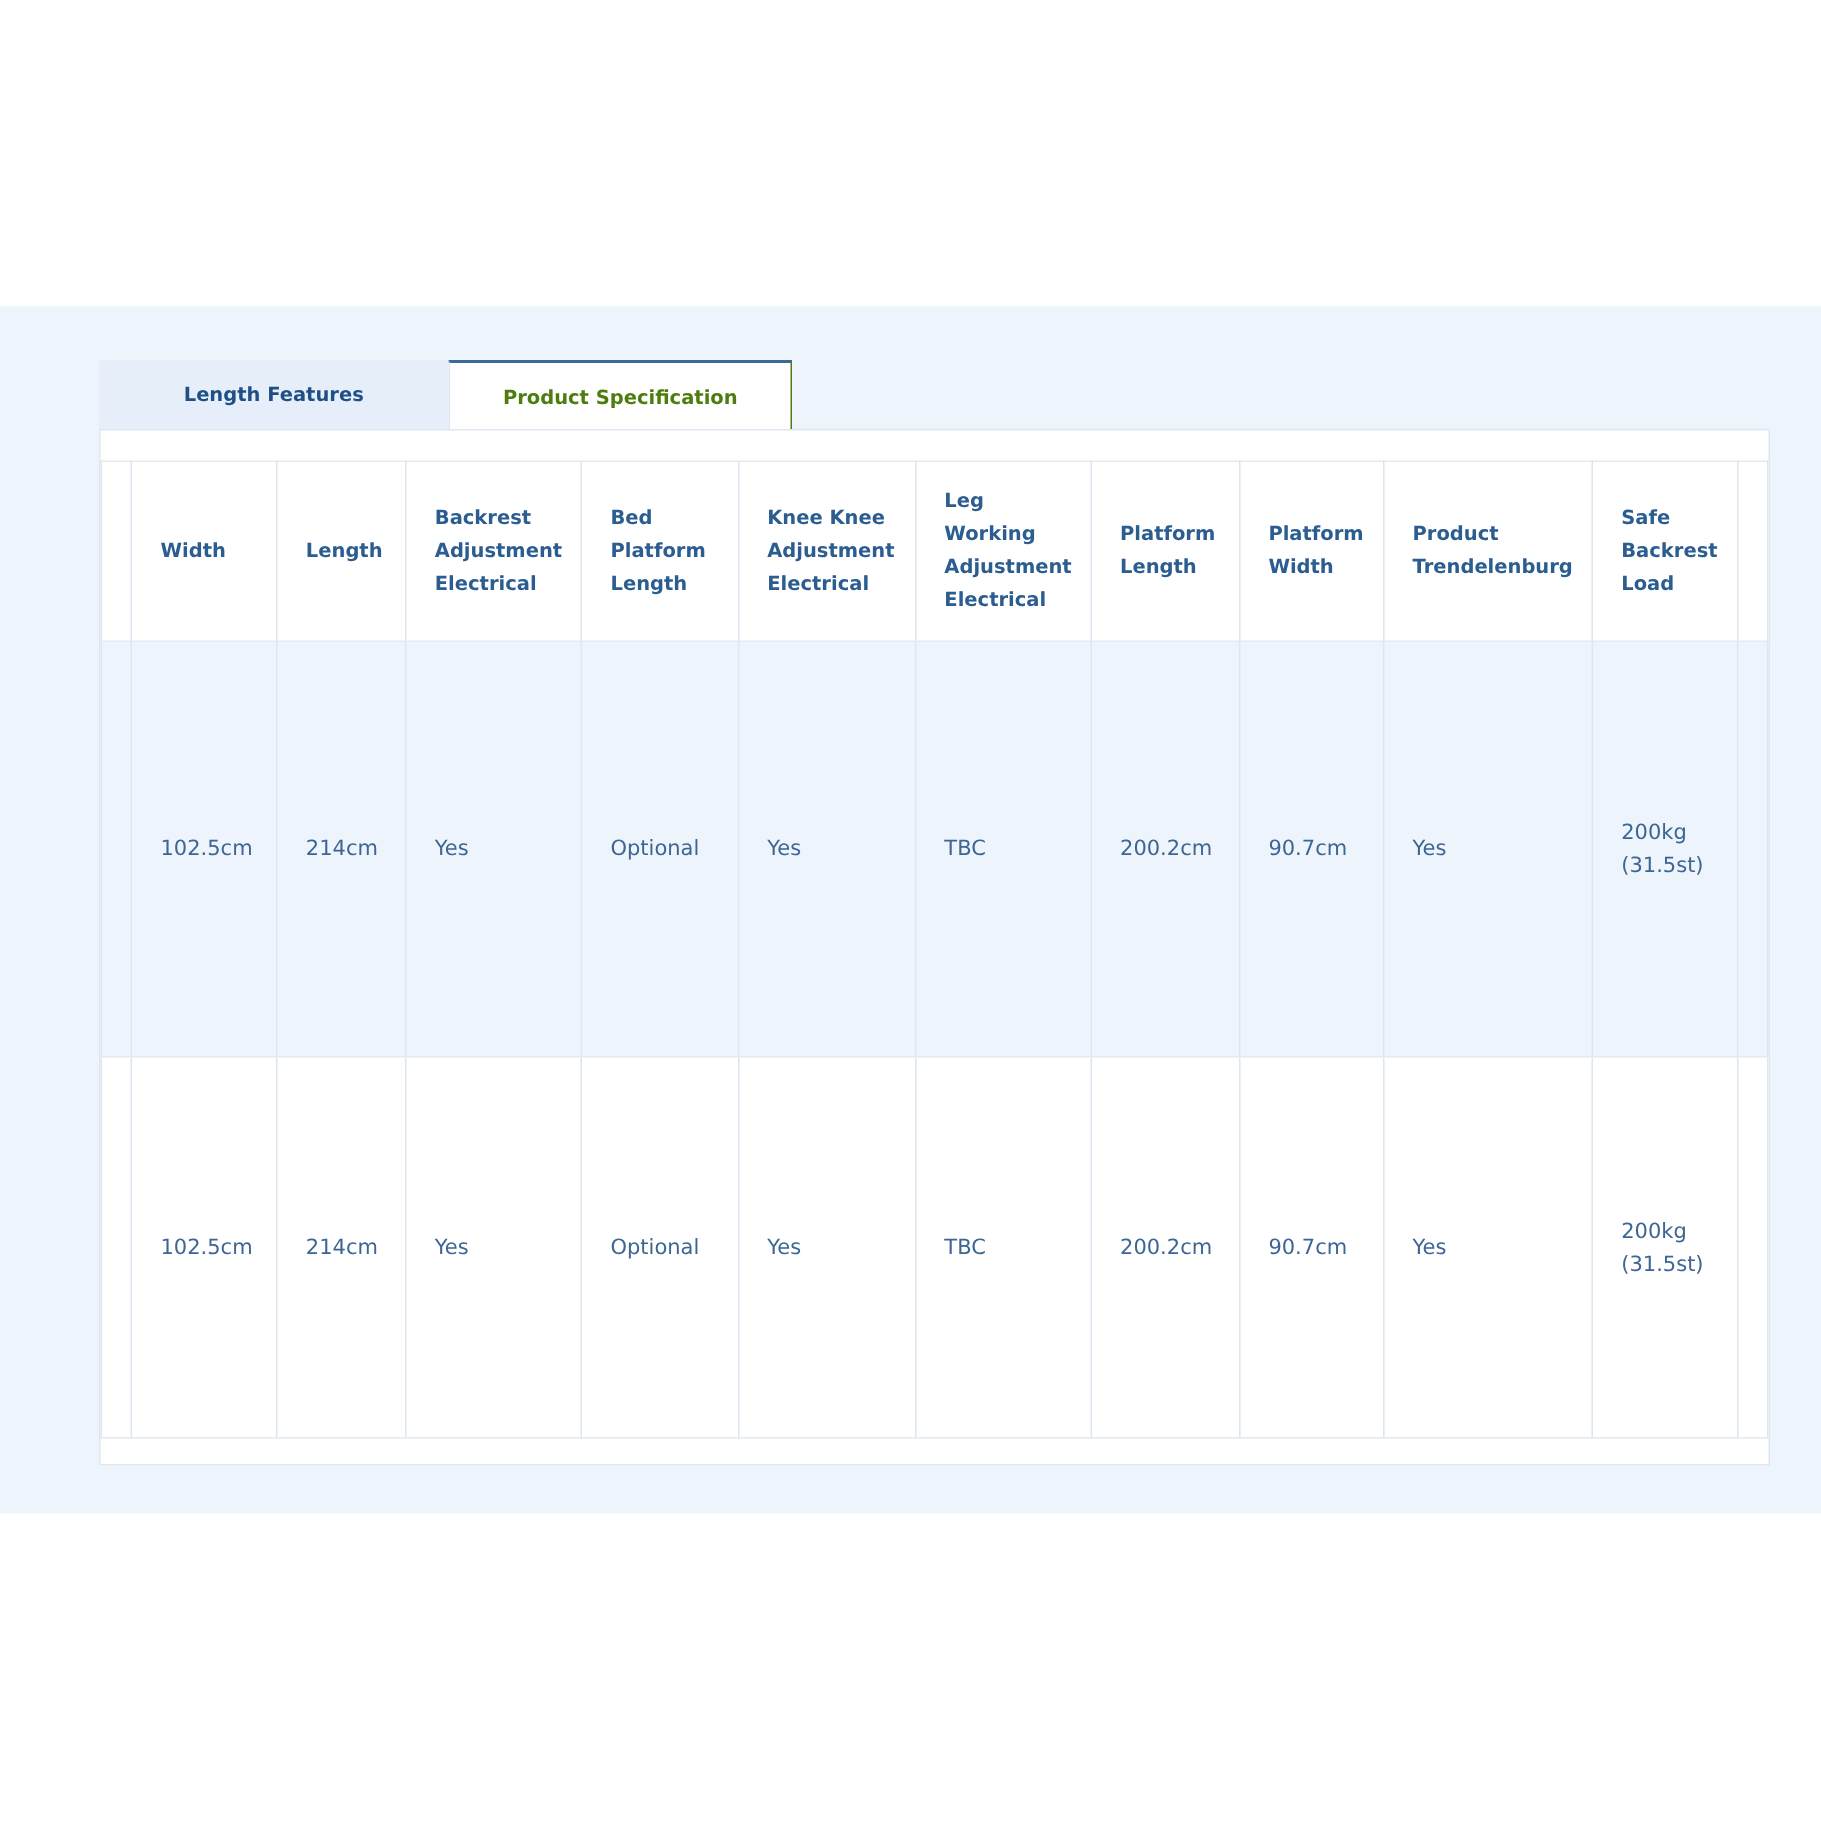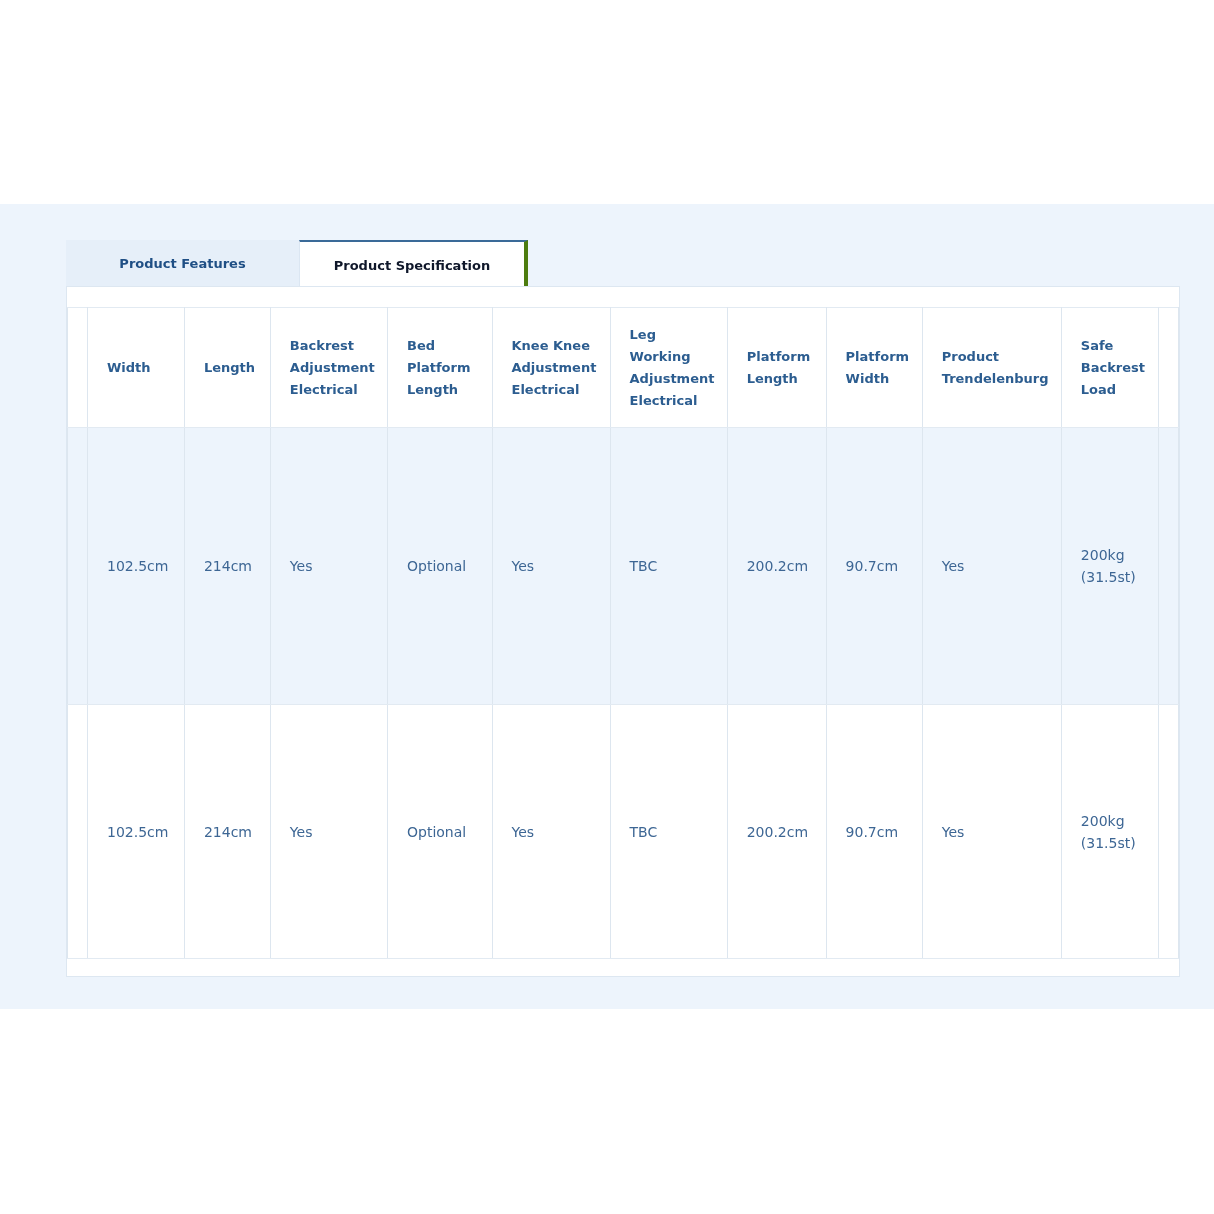--- a/index.html
+++ b/index.html
@@ -10,22 +10,22 @@
     background: #edf4fc;
   }
   .tabs { position: absolute; left: 66px; top: 240px; height: 46px; display: flex; }
   .tab {
     height: 46px; display: flex; align-items: center; justify-content: center;
     font-size: 13px; font-weight: bold; color: #1f4f85; cursor: pointer;
   }
   .tab.inactive { width: 233px; background: #e6eff9; padding-top: 0; }
   .tab.active {
     width: 229px; background: #ffffff; border-top: 2px solid #3a6a98;
-    border-left: 1px solid #dbe6f2; border-right: 4px solid #4d7c0f;
-    color: #0f172a; padding-top: 2px;
+    border-left: 1px solid #dbe6f2; border-right: 1px solid #4d7c0f;
+    color: #4d7c0f; padding-top: 2px;
   }
   .panel {
     position: absolute; left: 66px; top: 286px; width: 1114px; height: 691px;
     background: #ffffff; border: 1px solid #dde7f1;
   }
   table.spec {
     position: absolute; left: 0; top: 20px; border-collapse: collapse;
     table-layout: fixed;
   }
   table.spec th, table.spec td {
@@ -44,21 +44,21 @@
   tr.row2 td { height: 254px; background: #ffffff; border-bottom: 1px solid #e2eaf2; }
   td.gutter, th.gutter { padding: 0; }
   .wrap { white-space: pre-line; }
 </style>
 </head>
 <body>
 
 <div class="band"></div>
 
 <div class="tabs">
-  <div class="tab inactive">Product Features</div>
+  <div class="tab inactive">Length Features</div>
   <div class="tab active">Product Specification</div>
 </div>
 
 <div class="panel">
   <table class="spec">
     <colgroup>
       <col style="width:20px">
       <col style="width:98px">
       <col style="width:87px">
       <col style="width:118px">

